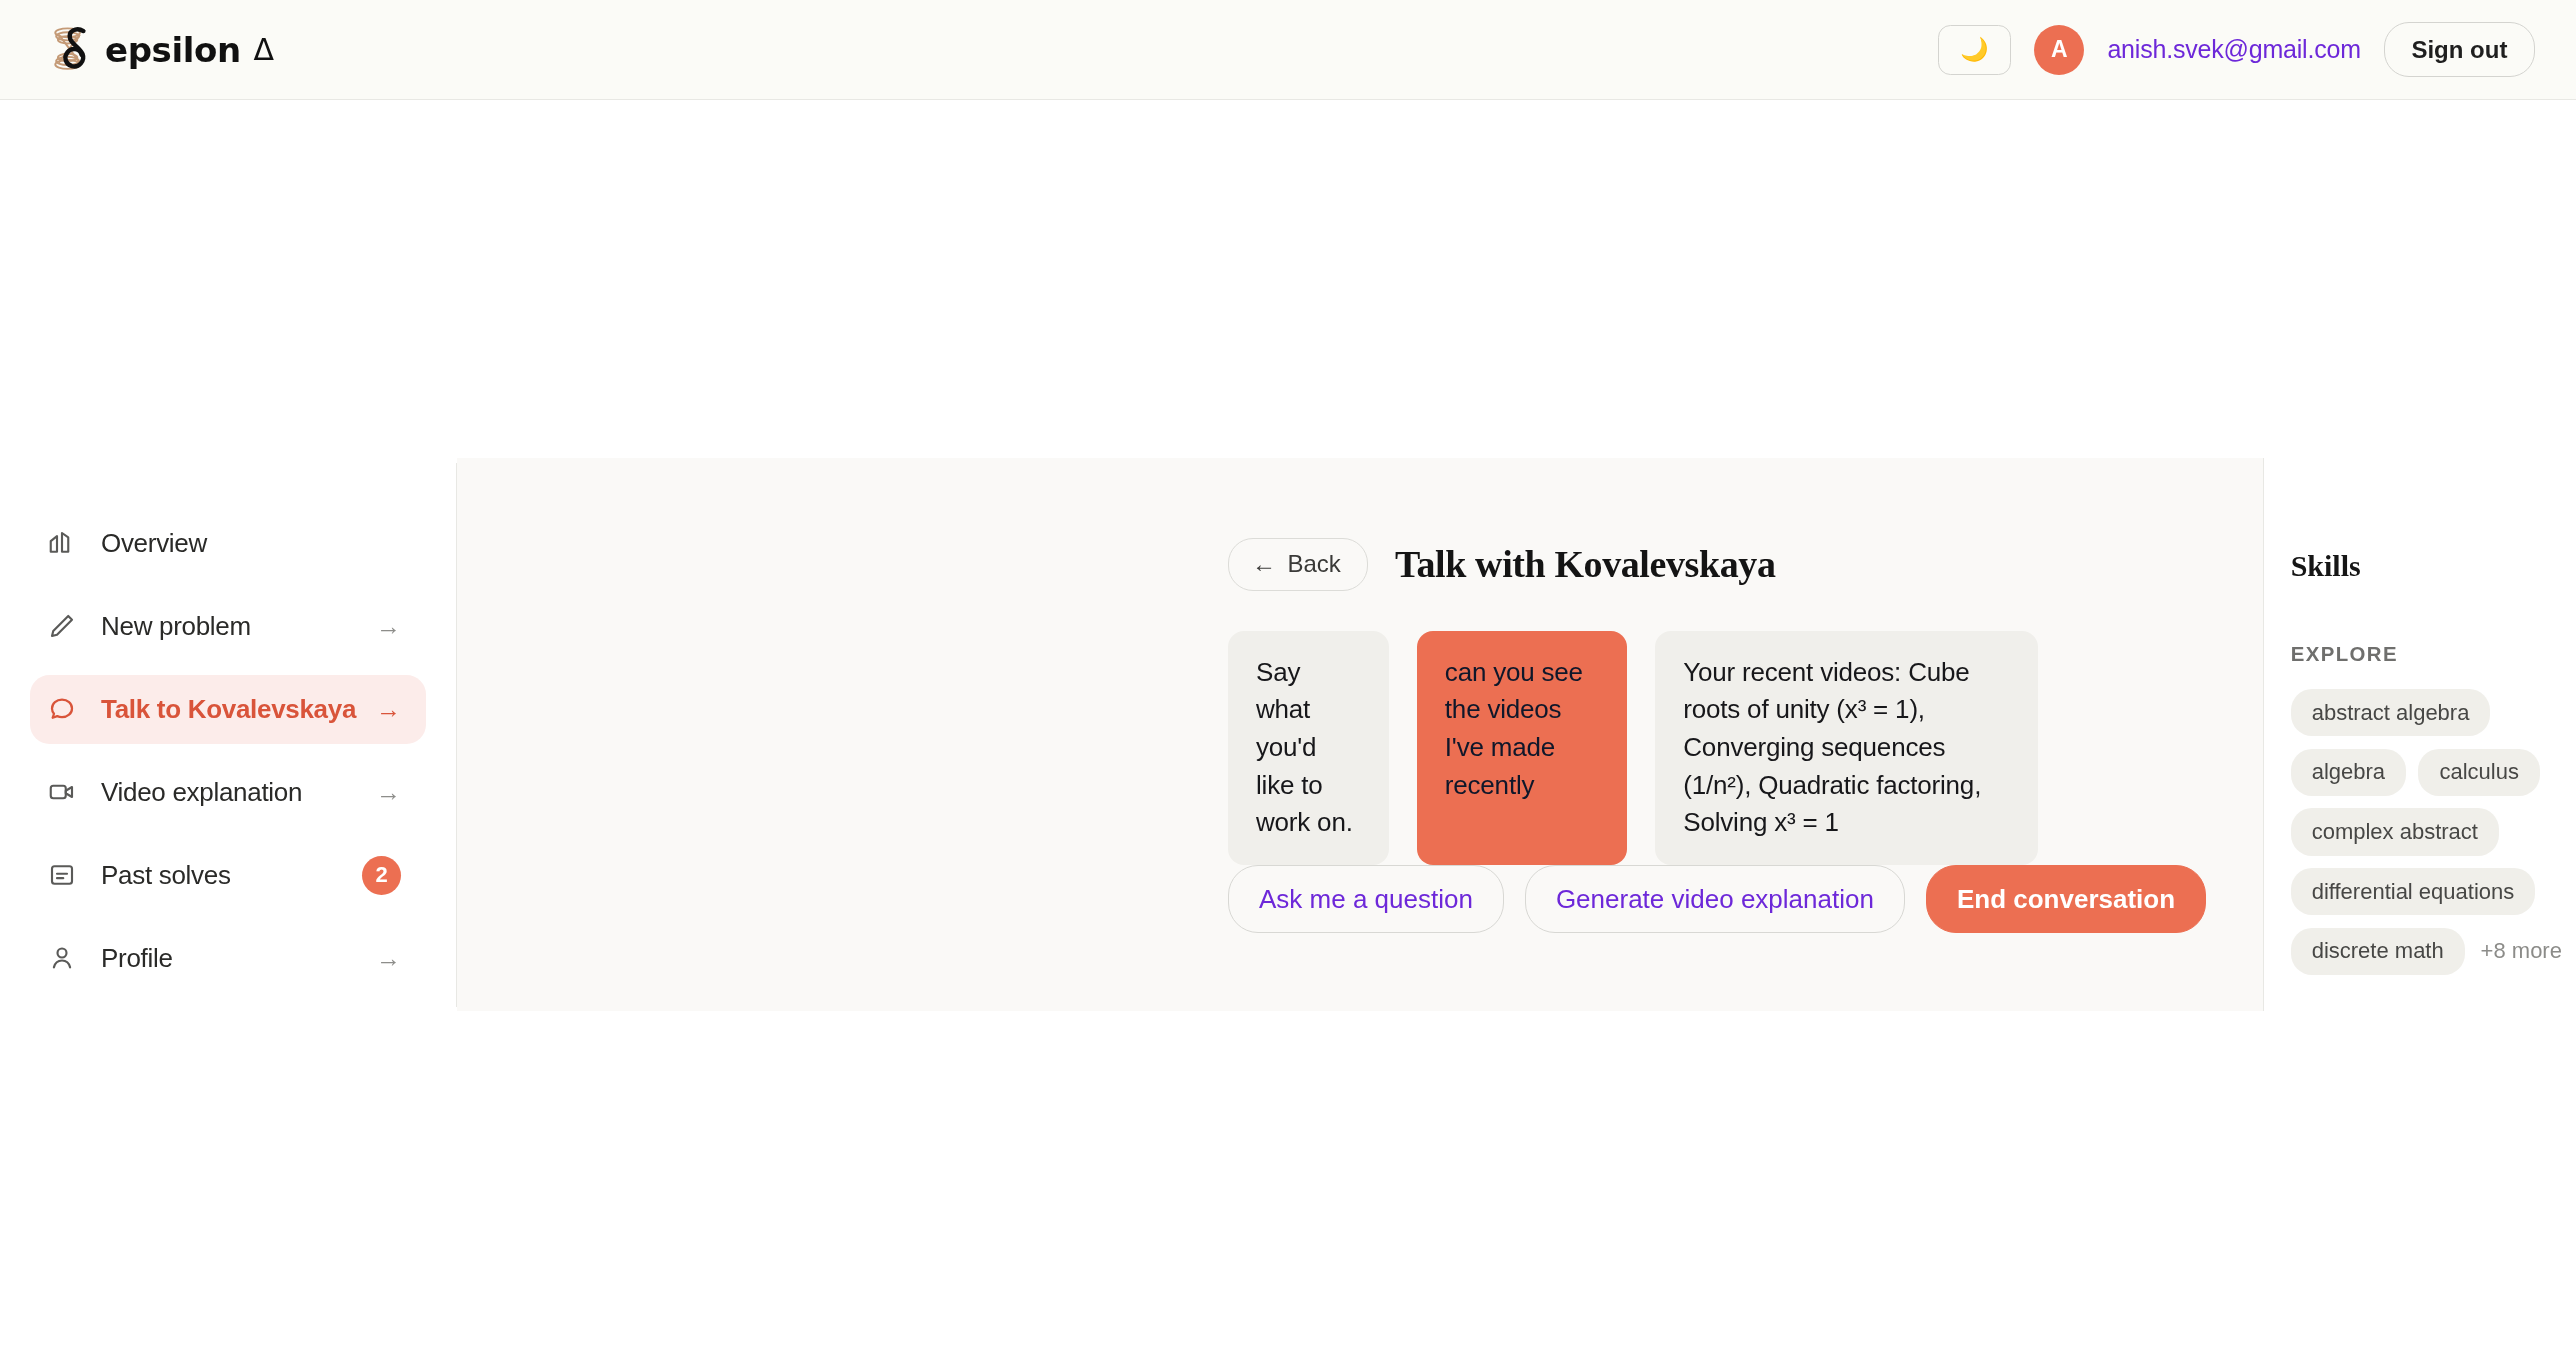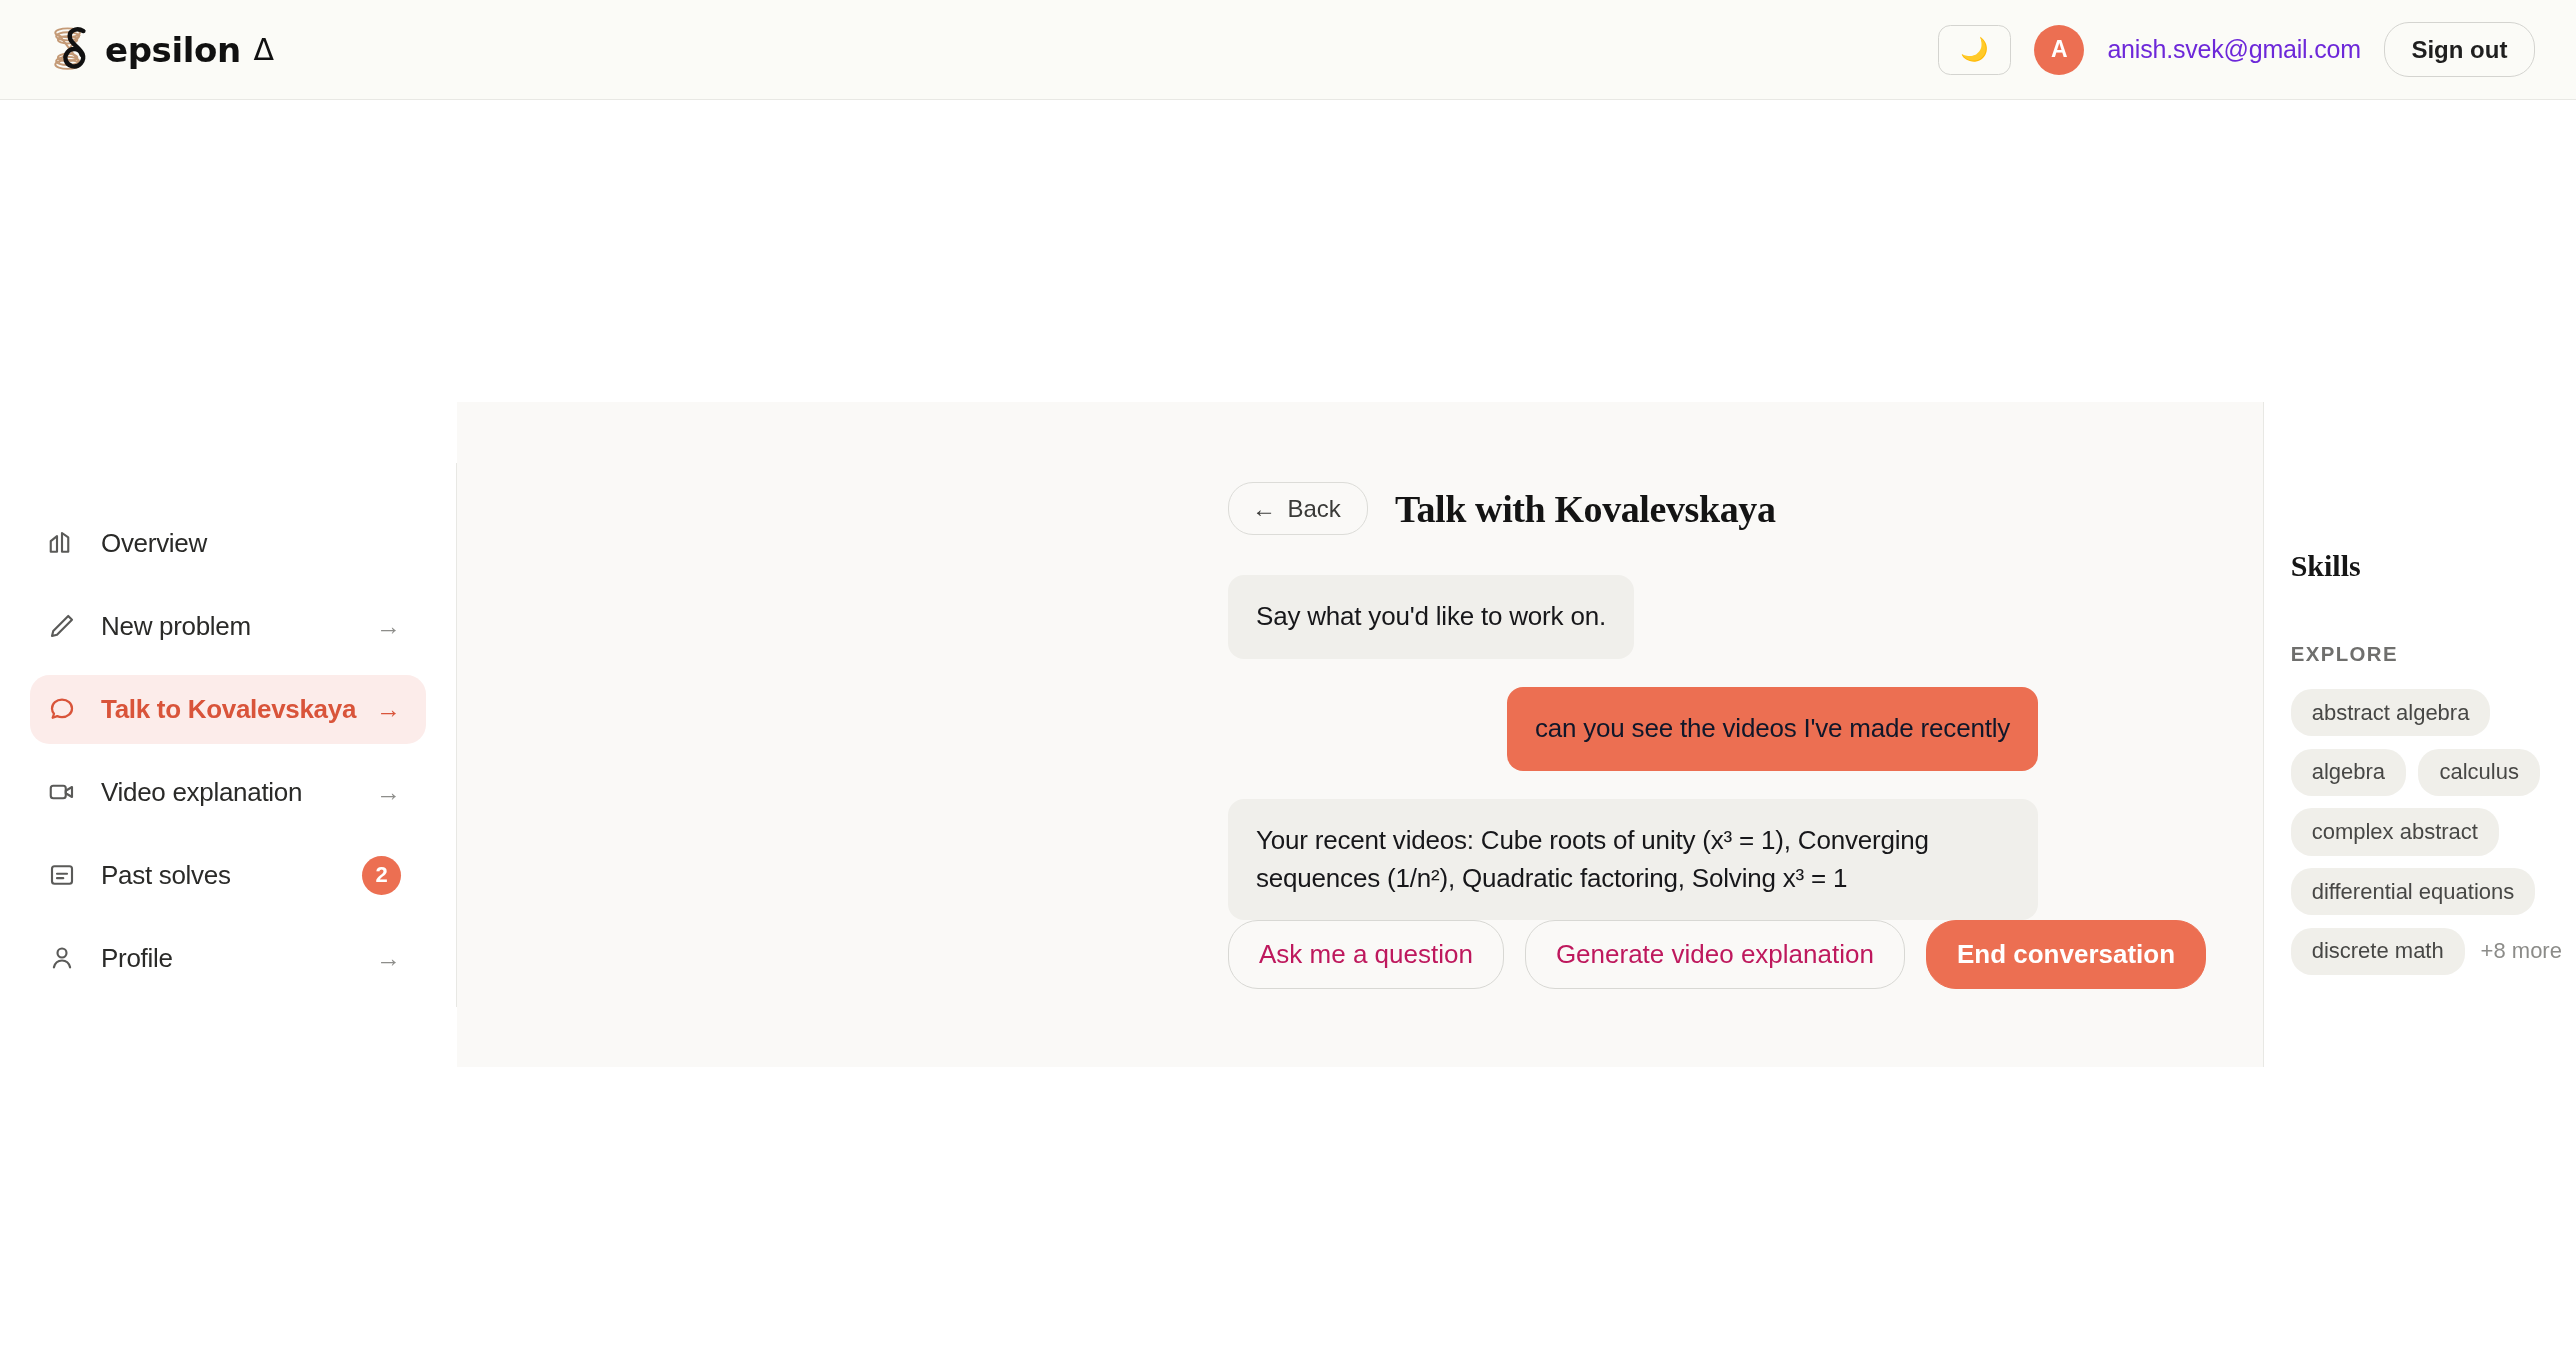--- a/index.html
+++ b/index.html
@@ -112,42 +112,42 @@
     font-size: 24px; color: #3a3a38; cursor: pointer;
     display: flex; align-items: center; gap: 11.5px;
     font-family: "Liberation Sans", sans-serif;
   }
   .chat-title {
     font-family: "Liberation Serif", serif;
     font-size: 38px; font-weight: 700; color: #141414;
     letter-spacing: -0.4px; white-space: nowrap;
   }
   .thread {
-    flex: 1 1 auto; display: flex; flex-direction: column;
+    flex: 1 1 auto; display: flex; flex-direction: row;
     margin: 40px 0 0 0; padding-left: 714px; padding-right: 168px;
     gap: 28px;
   }
   .row { display: flex; }
   .row.left { justify-content: flex-start; }
   .row.right { justify-content: flex-end; }
   .bubble {
     border-radius: 16px; padding: 23px 28px;
     font-size: 26px; line-height: 1.45; letter-spacing: -0.2px;
     max-width: 966px;
   }
   .bubble.bot { background: #f0efeb; color: #17171a; }
   .bubble.user { background: #ec6f52; color: #0f172a; }
   .actions {
     display: flex; gap: 21px; align-items: center;
     padding-left: 714px; padding-bottom: 78px;
   }
   .action-btn {
     border: 1.8px solid #d8d8d4; background: transparent;
     border-radius: 30px; padding: 17.7px 30px;
-    font-size: 26px; color: #be185d; cursor: pointer;
+    font-size: 26px; color: #6d28d9; cursor: pointer;
     white-space: nowrap; font-family: "Liberation Sans", sans-serif;
   }
   .action-btn.primary {
     background: #ec6f52; border-color: #ec6f52;
     color: #ffffff; font-weight: 700;
   }
 
   
   .skills {
     width: 358px; flex: 0 0 358px;

